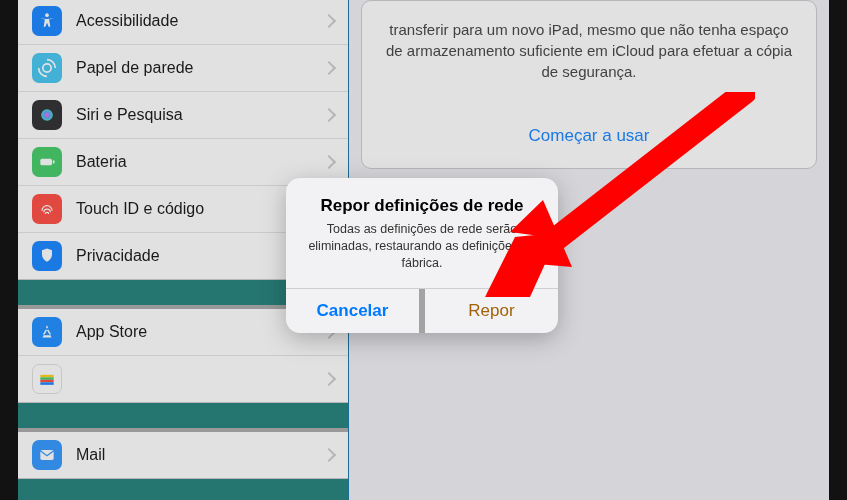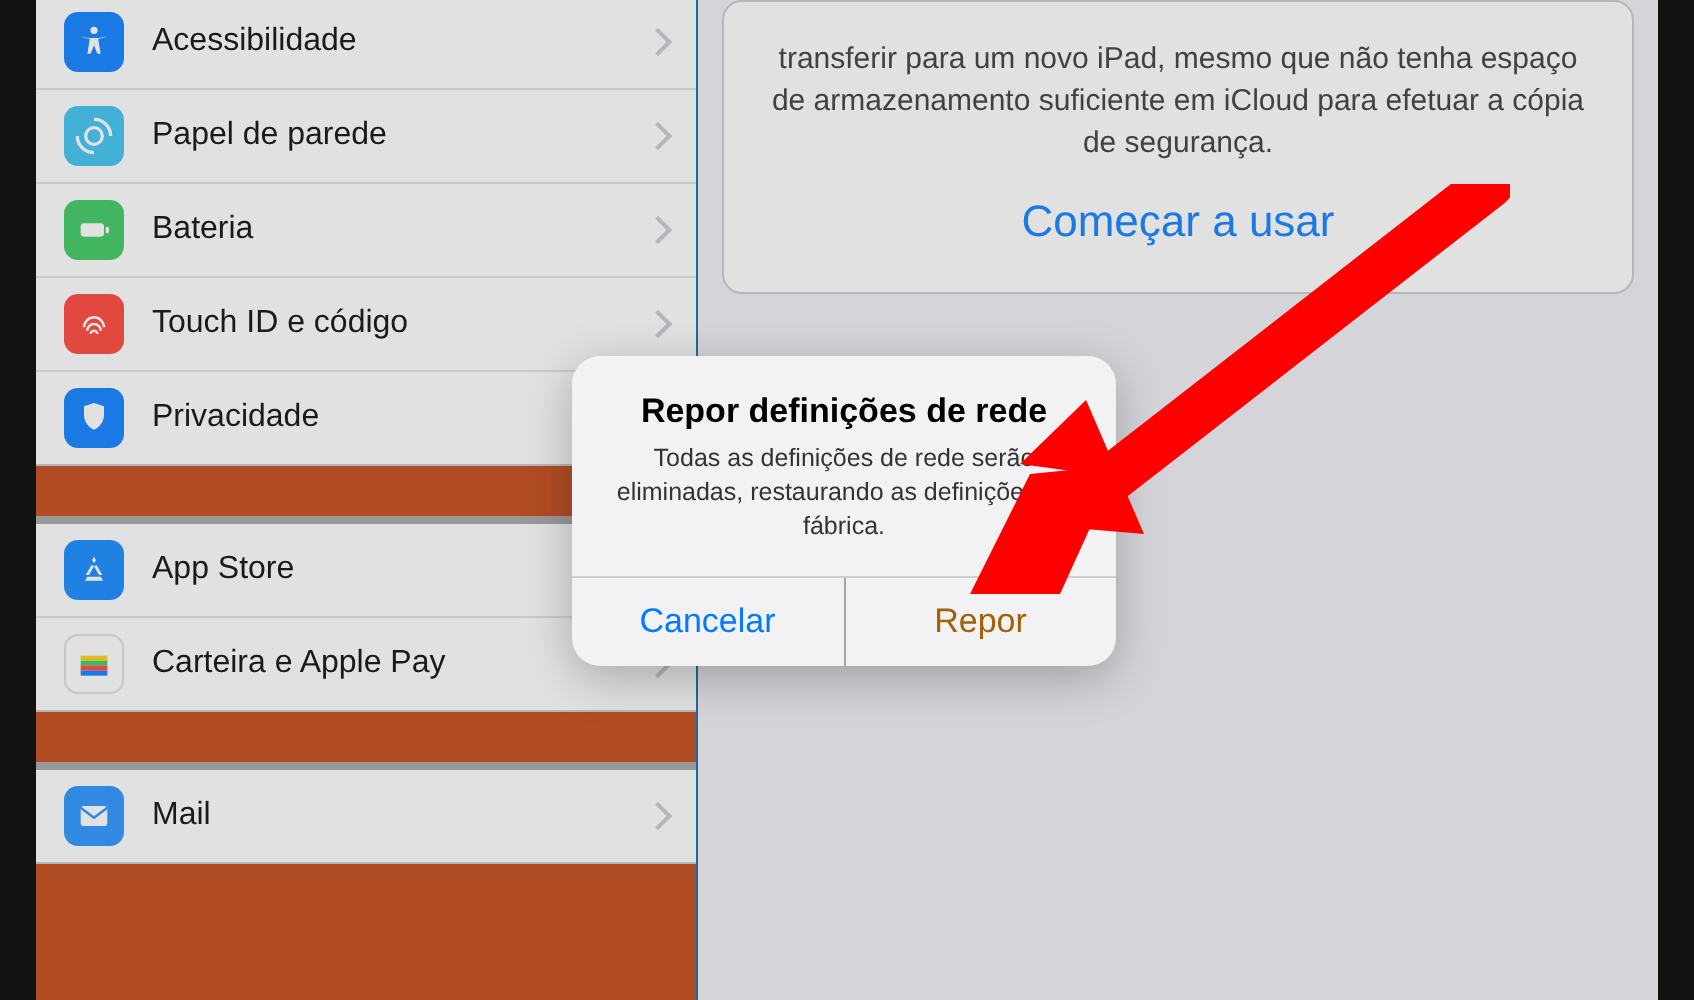--- a/index.html
+++ b/index.html
@@ -16,21 +16,21 @@
   left: 18px;
   top: 0;
   width: 811px;
   height: 500px;
   background: #efeff4;
   display: flex;
 }
 .sidebar {
   width: 330px;
   height: 100%;
-  background: #c2410c;
+  background: #0f766e;
   overflow-y: auto;
   padding-top: 0;
 }
 .sidebar-group {
   background: #fff;
   border-top: 4px solid #a3a3a3;
   border-bottom: 1px solid #c8c7cc;
   margin-bottom: 25px;
 }
 .sidebar-group:first-child { border-top: none; margin-top: -2px; }
@@ -83,22 +83,22 @@
   text-align: center;
 }
 .detail-card p {
   font-size: 15px;
   color: #333;
   line-height: 1.4;
 }
 .detail-link {
   display: block;
   color: #007aff;
-  font-size: 22px;
-  margin-top: 16px;
+  font-size: 17px;
+  margin-top: 44px;
   text-decoration: none;
 }
 .overlay {
   position: absolute;
   inset: 0;
   pointer-events: none;
 }
 .dim {
   position: absolute;
   inset: 0;
@@ -144,21 +144,21 @@
 }
 .alert-btn {
   flex: 1;
   text-align: center;
   padding: 12px 0;
   font-size: 17px;
   background: transparent;
   border: none;
   cursor: pointer;
 }
-.alert-btn:first-child { border-right: 1px solid #a3a3a3; }
+.alert-btn:first-child { border-right: 6px solid #a3a3a3; font-weight: bold; }
 .alert-cancel { color: #007aff; font-weight: 500; }
 .alert-confirm { color: #a16207; font-weight: 400; }
 .arrow {
   position: absolute;
   left: 475px;
   top: 92px;
   pointer-events: none;
 }
 </style>
 </head>
@@ -179,20 +179,35 @@
         <span class="sidebar-label">Acessibilidade</span>
       </div>
       <div class="sidebar-item">
         <span class="icon" style="background:#35c0f0">
           <svg viewBox="0 0 24 24" fill="none" stroke="#fff" stroke-width="2">
               <circle cx="12" cy="12" r="5"></circle>
               <path d="M12 2a10 10 0 0110 10M12 22A10 10 0 012 12"></path>
             </svg>
         </span>
         <span class="sidebar-label">Papel de parede</span>
+      </div>
+      <div class="sidebar-item">
+        <span class="icon" style="background:#1b1b1d">
+          <svg viewBox="0 0 24 24">
+              <defs>
+                <radialGradient id="g">
+                  <stop offset="0" stop-color="#ff5ed2"></stop>
+                  <stop offset=".5" stop-color="#5e8fff"></stop>
+                  <stop offset="1" stop-color="#30d8c1"></stop>
+                </radialGradient>
+              </defs>
+              <circle cx="12" cy="12" r="7" fill="url(#g)"></circle>
+            </svg>
+        </span>
+        <span class="sidebar-label">Siri e Pesquisa</span>
       </div>
       <div class="sidebar-item">
         <span class="icon" style="background:#34c759">
           <svg viewBox="0 0 24 24" fill="#fff">
               <rect x="4" y="8" width="14" height="8" rx="2"></rect>
               <rect x="19" y="10" width="2" height="4" rx="1"></rect>
             </svg>
         </span>
         <span class="sidebar-label">Bateria</span>
       </div>
@@ -225,21 +240,20 @@
       </div>
       <div class="sidebar-item">
         <span class="icon" style="background:#fff;border:1px solid #ddd">
           <svg viewBox="0 0 24 24">
               <rect x="4" y="7" width="16" height="3" fill="#ffcc00"></rect>
               <rect x="4" y="10" width="16" height="3" fill="#34c759"></rect>
               <rect x="4" y="13" width="16" height="3" fill="#ff3b30"></rect>
               <rect x="4" y="16" width="16" height="3" fill="#007aff"></rect>
             </svg>
         </span>
-        <span class="sidebar-label">Carteira e Apple Pay</span>
       </div>
     </div>
 
     <div class="sidebar-group">
       <div class="sidebar-item">
         <span class="icon" style="background:#1f8fff">
           <svg viewBox="0 0 24 24" fill="#fff">
               <rect x="4" y="6" width="16" height="12" rx="2"></rect>
               <path d="M4 7l8 6 8-6" stroke="#1f8fff" stroke-width="1.5" fill="none"></path>
             </svg>

